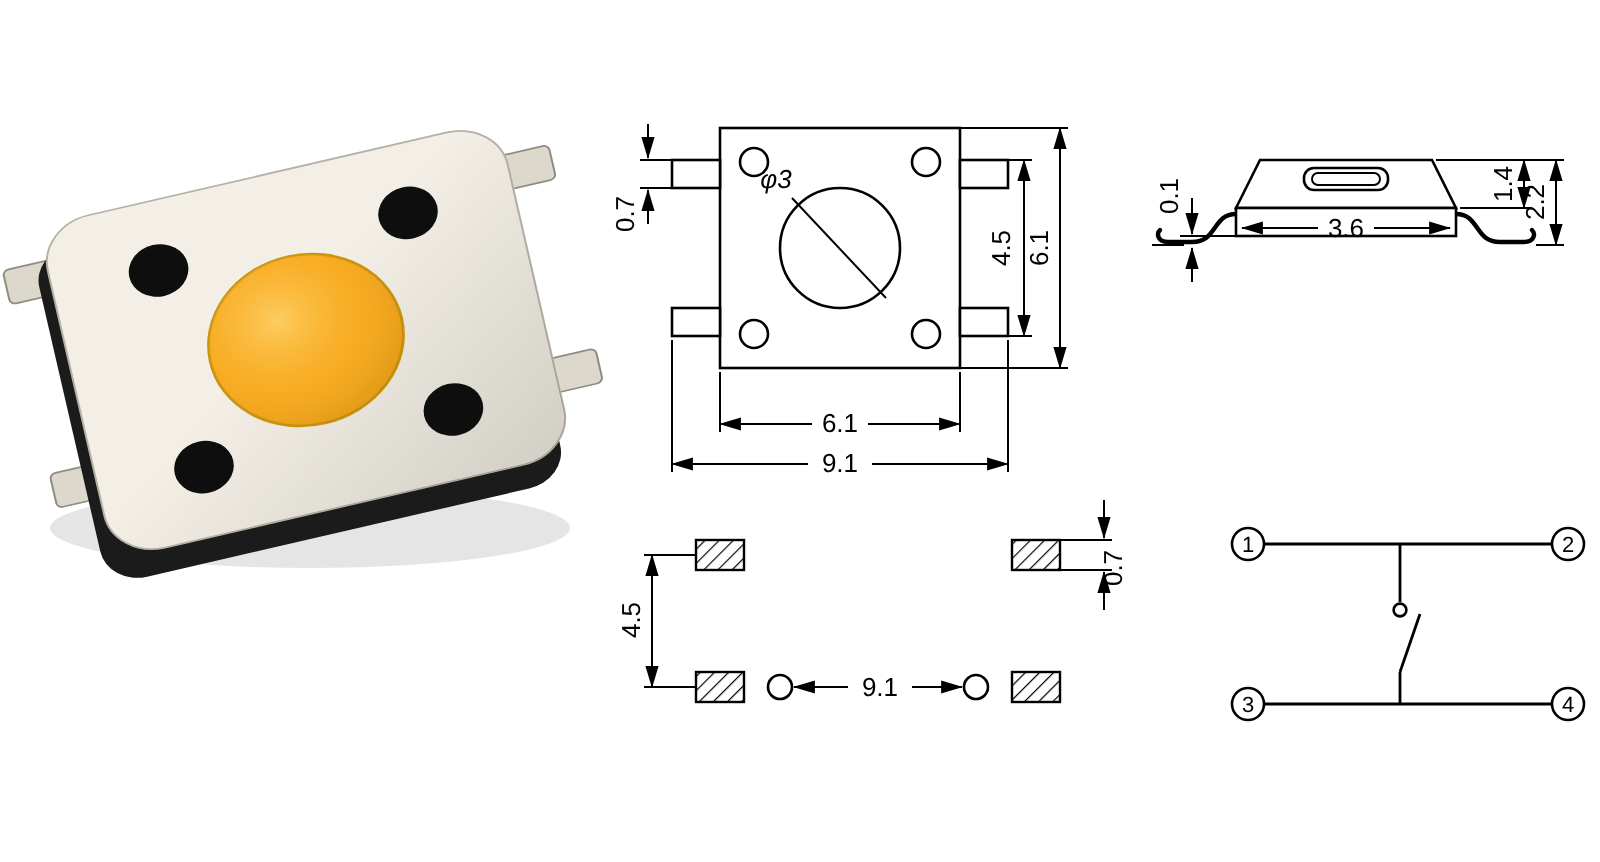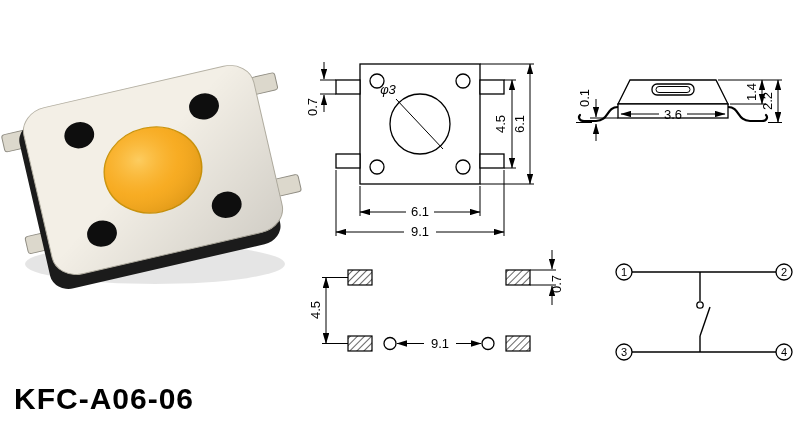--- a/index.html
+++ b/index.html
@@ -213,15 +213,14 @@
 
     <g>
       <line class="wire" x1="700" y1="272" x2="700" y2="301"></line>
       <circle class="part" cx="700" cy="305" r="3.2"></circle>
       <line class="wire" x1="700" y1="336" x2="710" y2="307"></line>
       <line class="wire" x1="700" y1="352" x2="700" y2="336"></line>
     </g>
   </g>
 </svg>
 
-<div id="part-number">KFC-A06-06</div>
 
 </div>
 
 </body></html>

